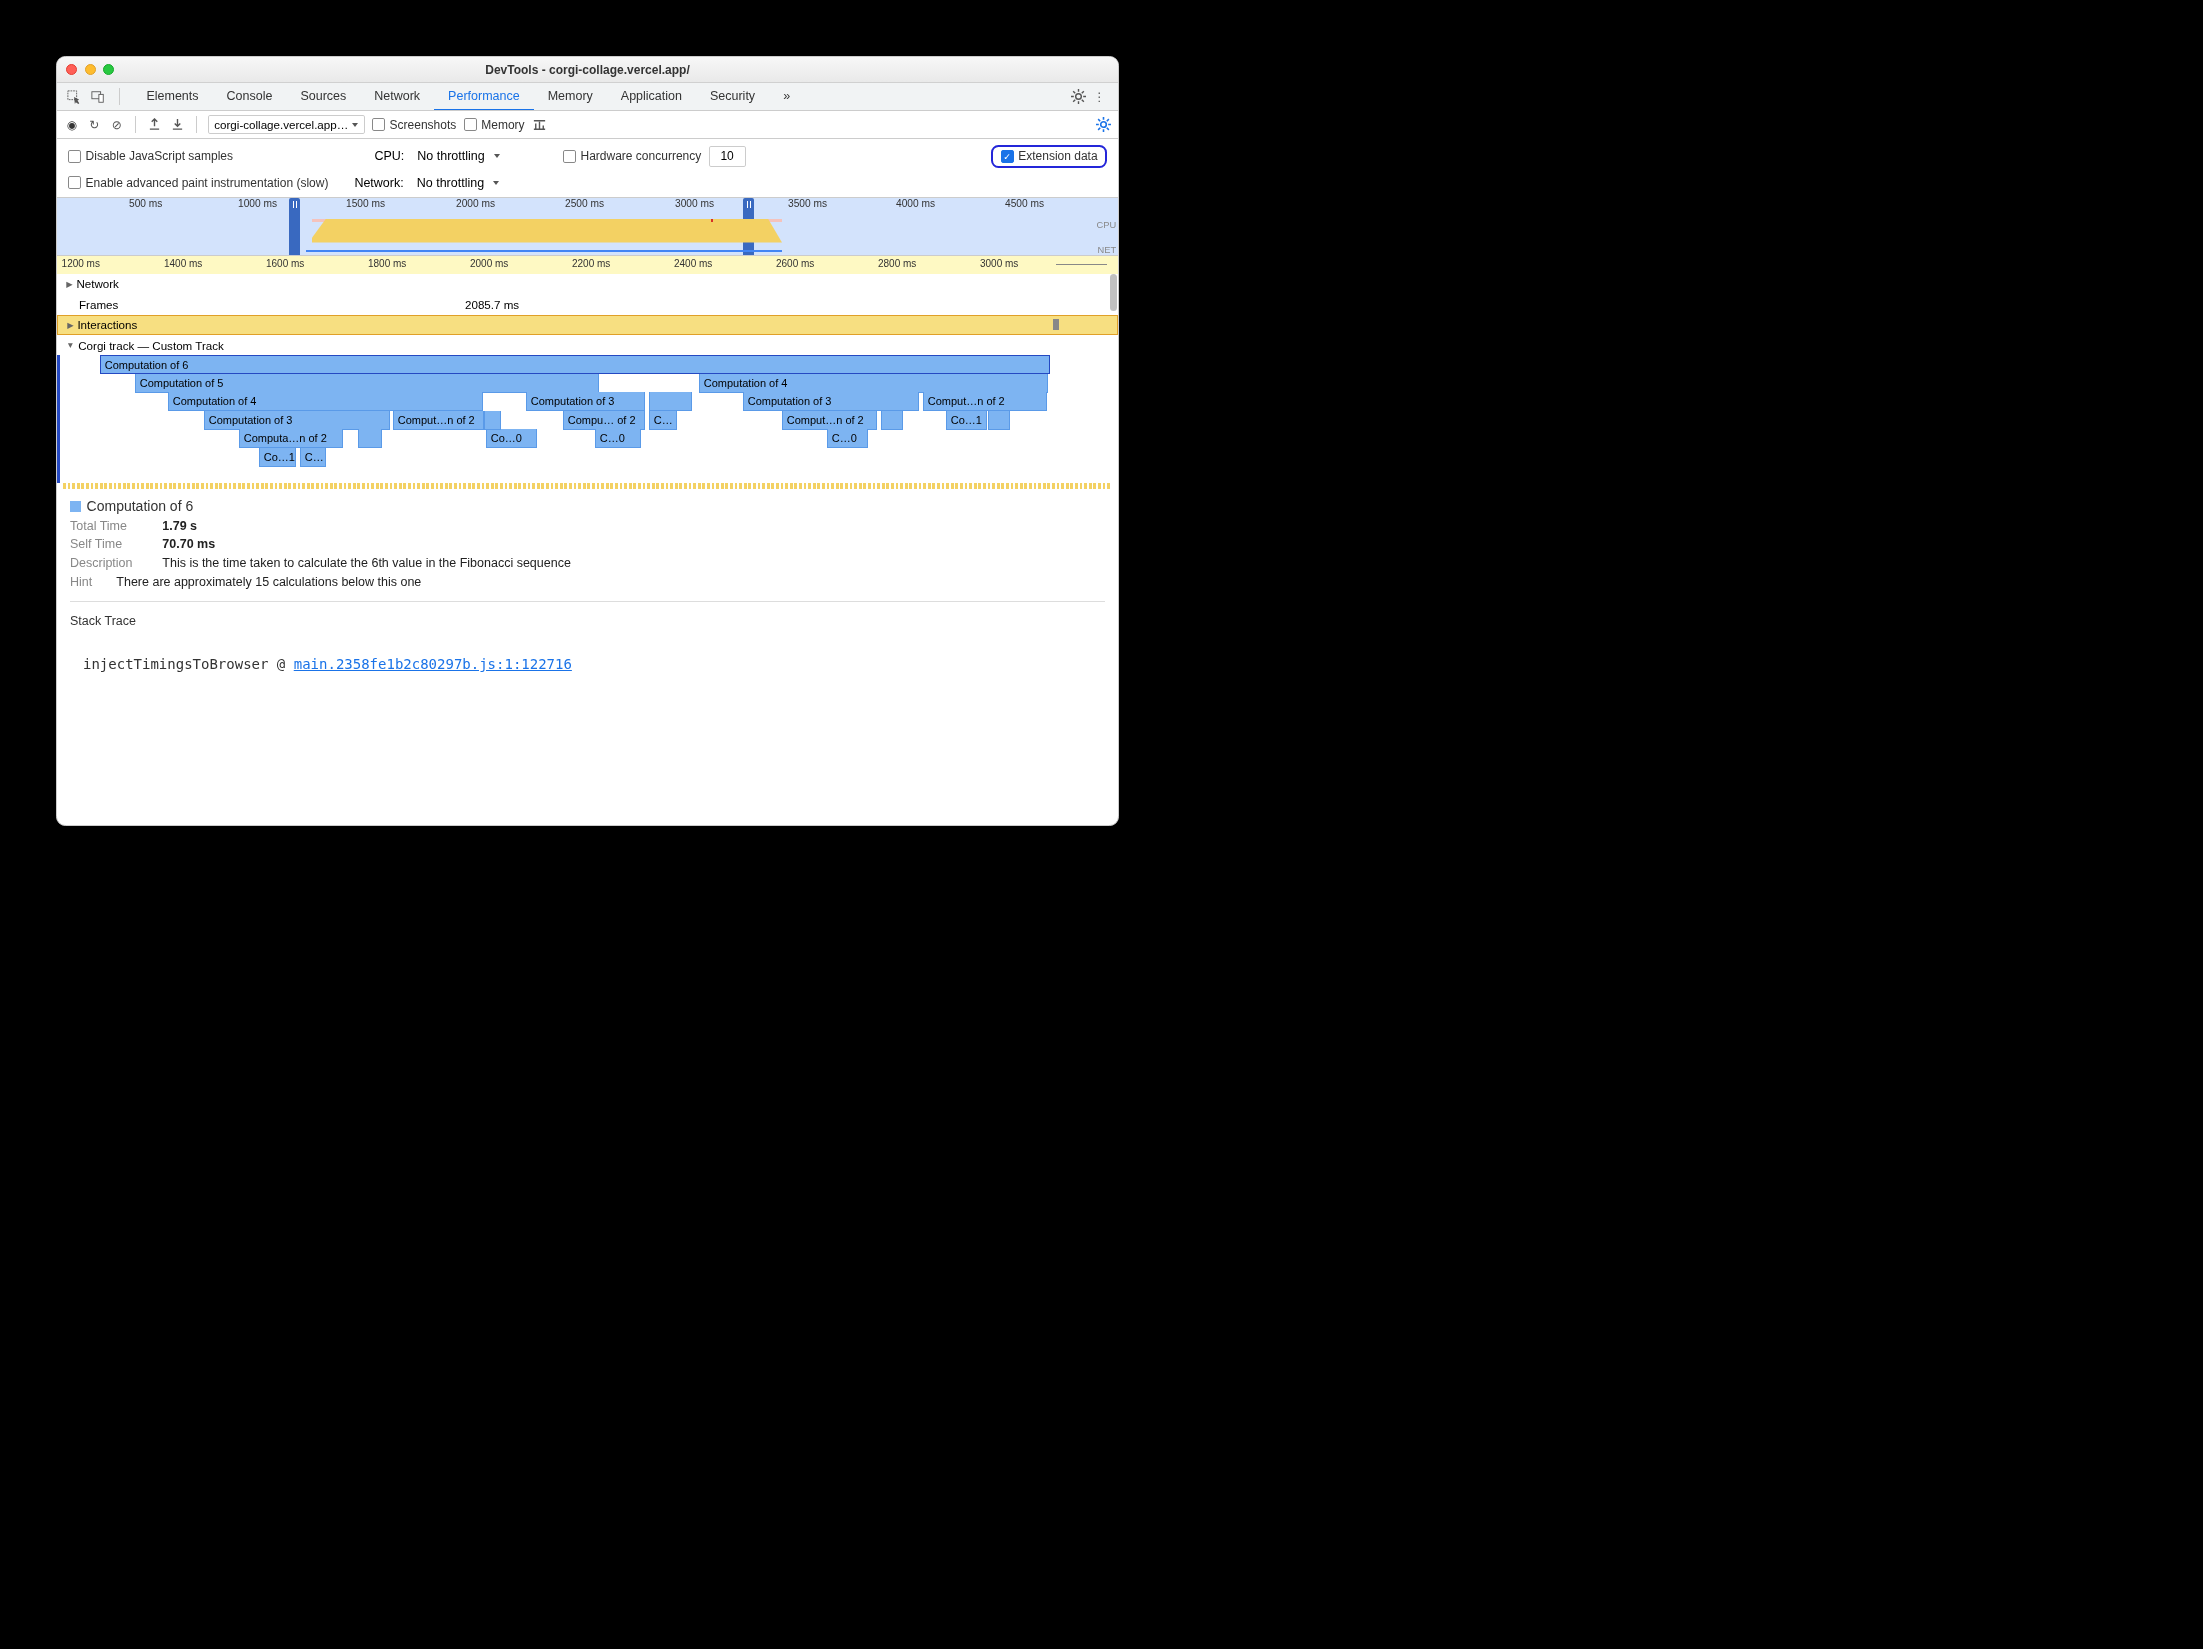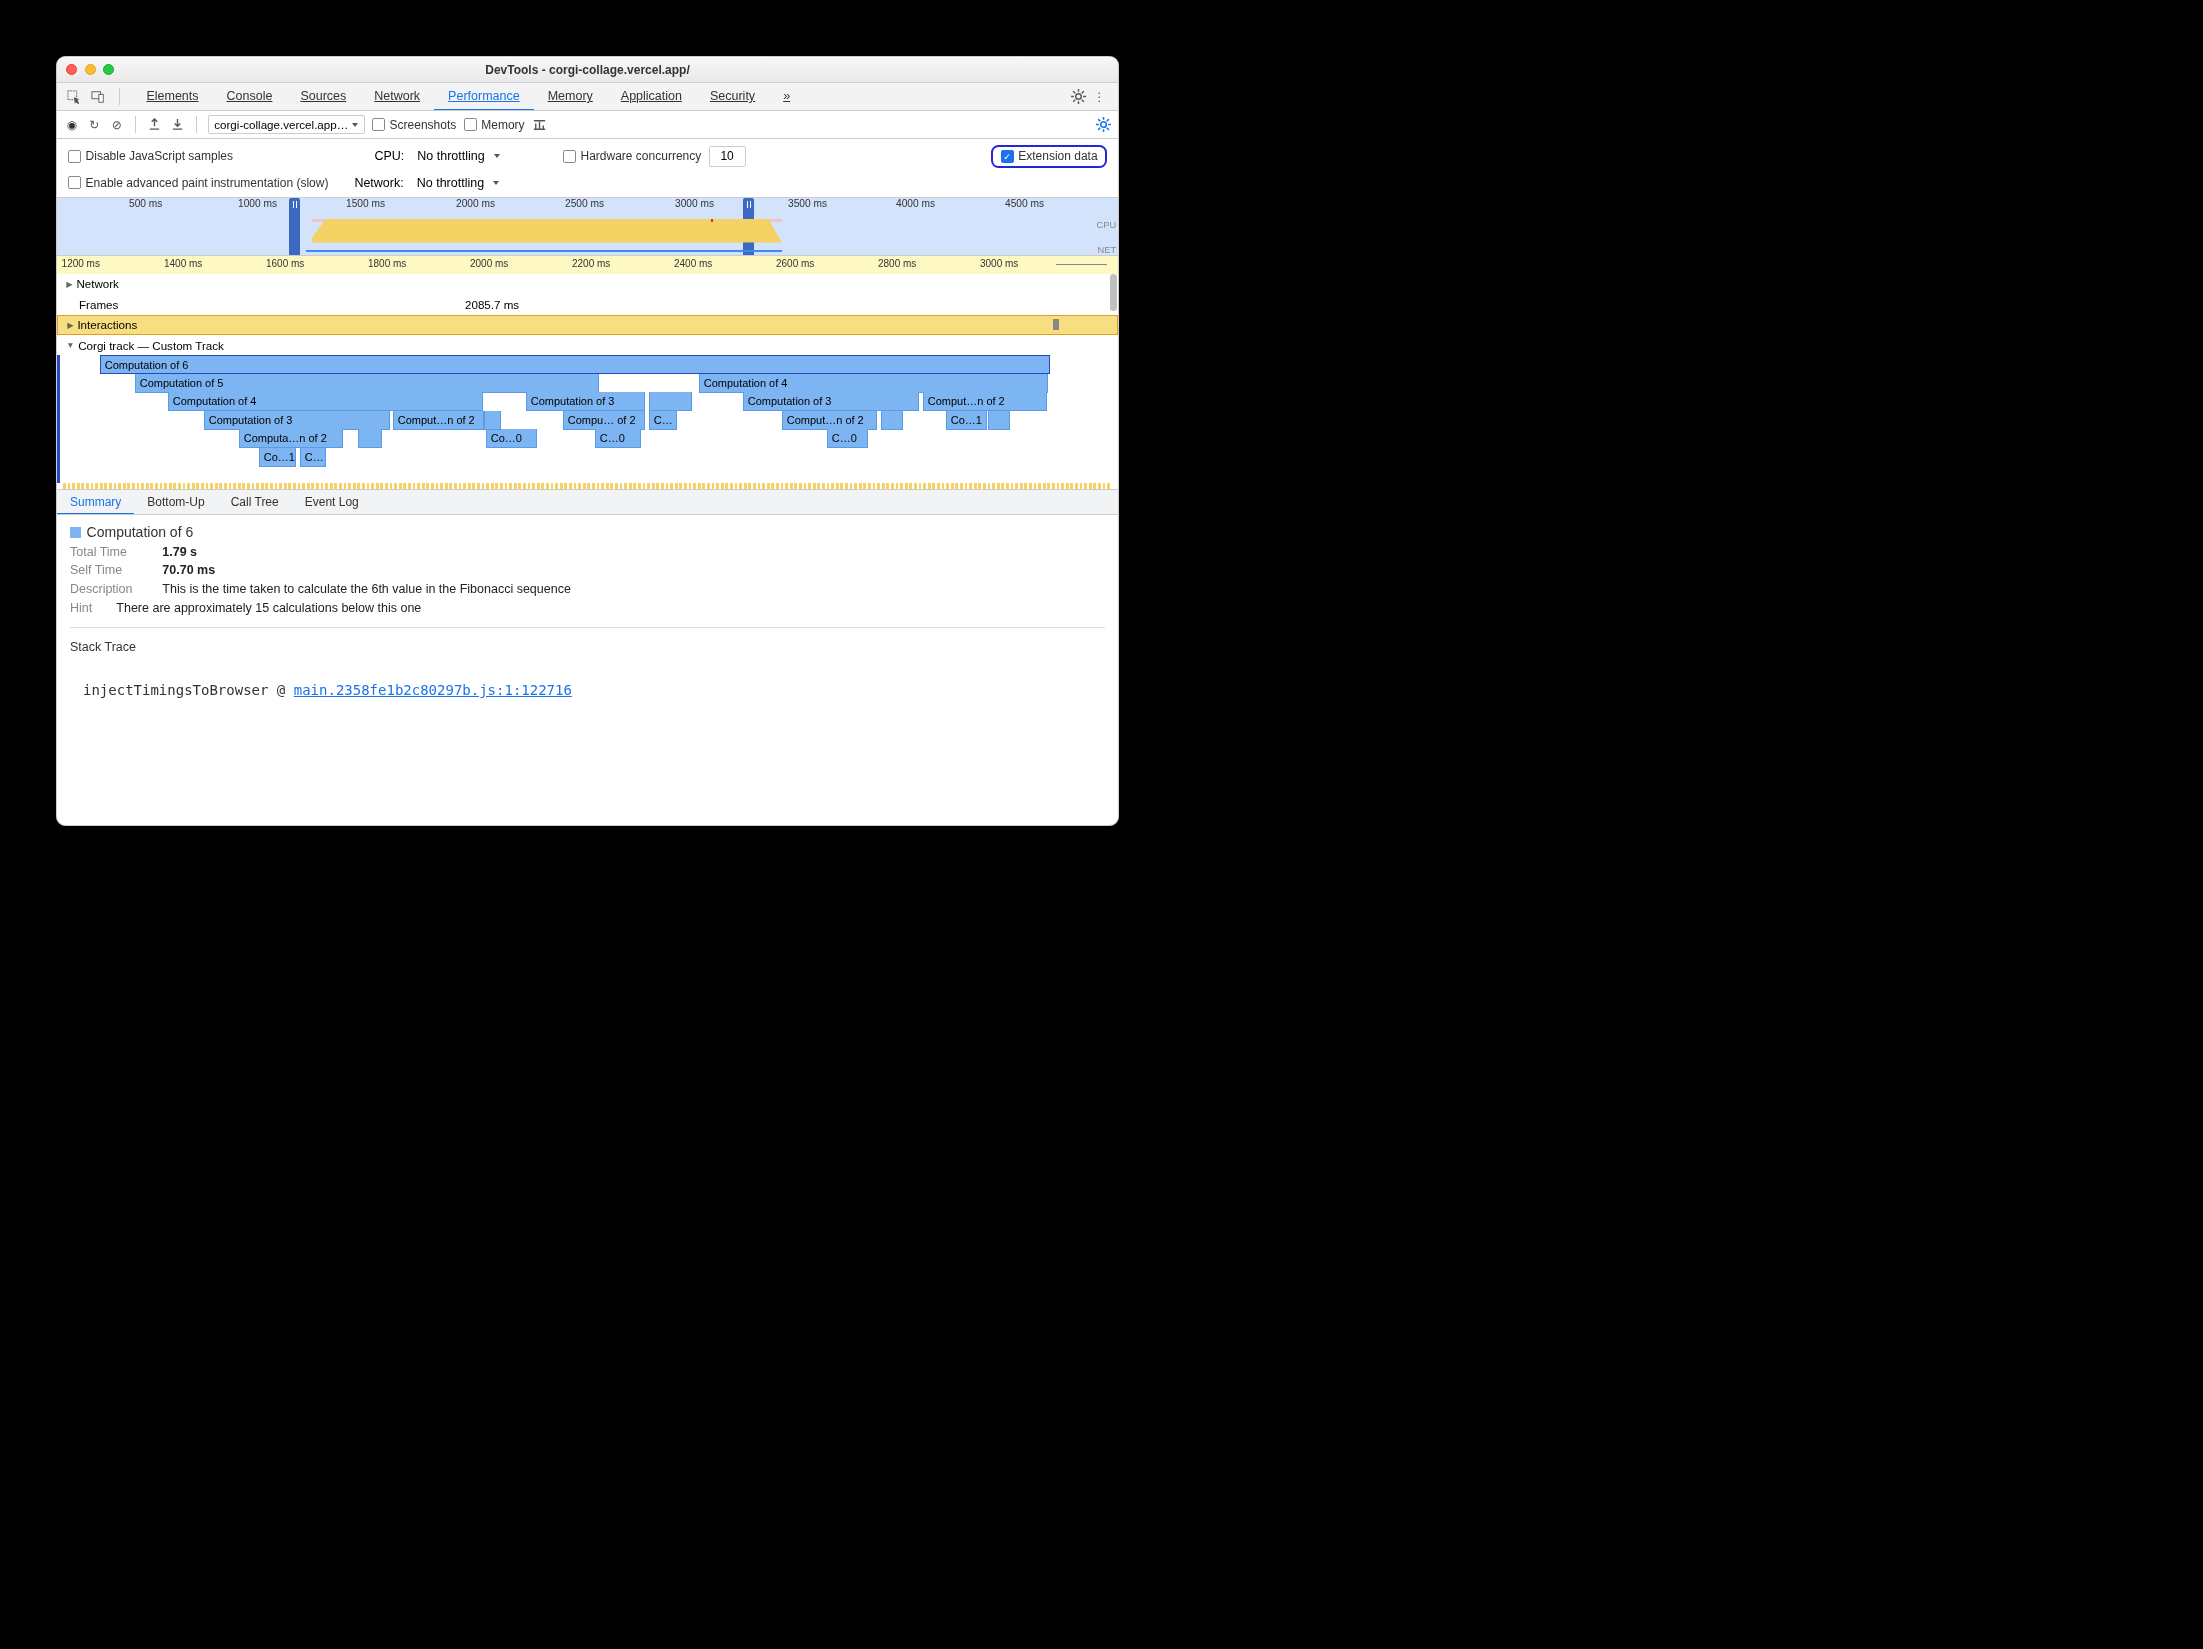--- a/index.html
+++ b/index.html
@@ -48,21 +48,20 @@
     background:#f1f3f4;
   }
   .tabstrip .lefticons { display:flex; gap:9.3px; padding:0 7.4px 0 3.7px; }
   .tabstrip .icon { width:15px; height:15px; color:#555; display:flex;align-items:center;justify-content:center;}
   .tabs-main { display:flex; gap:0; margin-left: 7.4px;}
   .tab {
     padding: 5.6px 14px;
     color:#333;
     cursor:pointer;
     font-size:12.5px;
-    text-decoration:underline;
   }
   .tab.active { color:#1a73e8; border-bottom: 1.9px solid #1a73e8; margin-bottom:-0.9px;}
   .tabstrip .right { margin-left:auto; display:flex; gap:5.6px; padding-right:5.6px; }
   
   .toolbar2 {
     height: 28px;
     display:flex;
     align-items:center;
     gap:7.4px;
     padding: 0 7.4px;
@@ -378,26 +377,20 @@
         <div class="flame-bar" style="left: 770px; top: 74px; width: 41px;">C…0</div>
         <div class="flame-bar" style="left: 824px; top: 56px; width: 22px;"></div>
         <div class="flame-bar" style="left: 866px; top: 37px; width: 124px;">Comput…n of 2</div>
         <div class="flame-bar" style="left: 889px; top: 56px; width: 41px;">Co…1</div>
         <div class="flame-bar" style="left: 931px; top: 56px; width: 22px;"></div>
       </div>
     <div class="scrollbar-stub" style="top:0; height:37px;"></div>
     <div style="height:5.6px; background:repeating-linear-gradient(90deg,#f3d163 0 2.8px, #fff 2.8px 4.6px); margin:0 5.6px 0 5.6px;"></div>
   </div>
 
-  <div class="details-tabs">
-    <div class="dtab active">Summary</div>
-    <div class="dtab">Bottom-Up</div>
-    <div class="dtab">Call Tree</div>
-    <div class="dtab">Event Log</div>
-  </div>
 
   <div class="details-body">
     <div class="hdr">
       <span class="swatch"></span>
       <span>Computation of 6</span>
     </div>
     <div class="kv">
         <span class="k">Total Time</span>
         <span class="v" style="font-weight:600;">1.79 s</span>
       </div>

